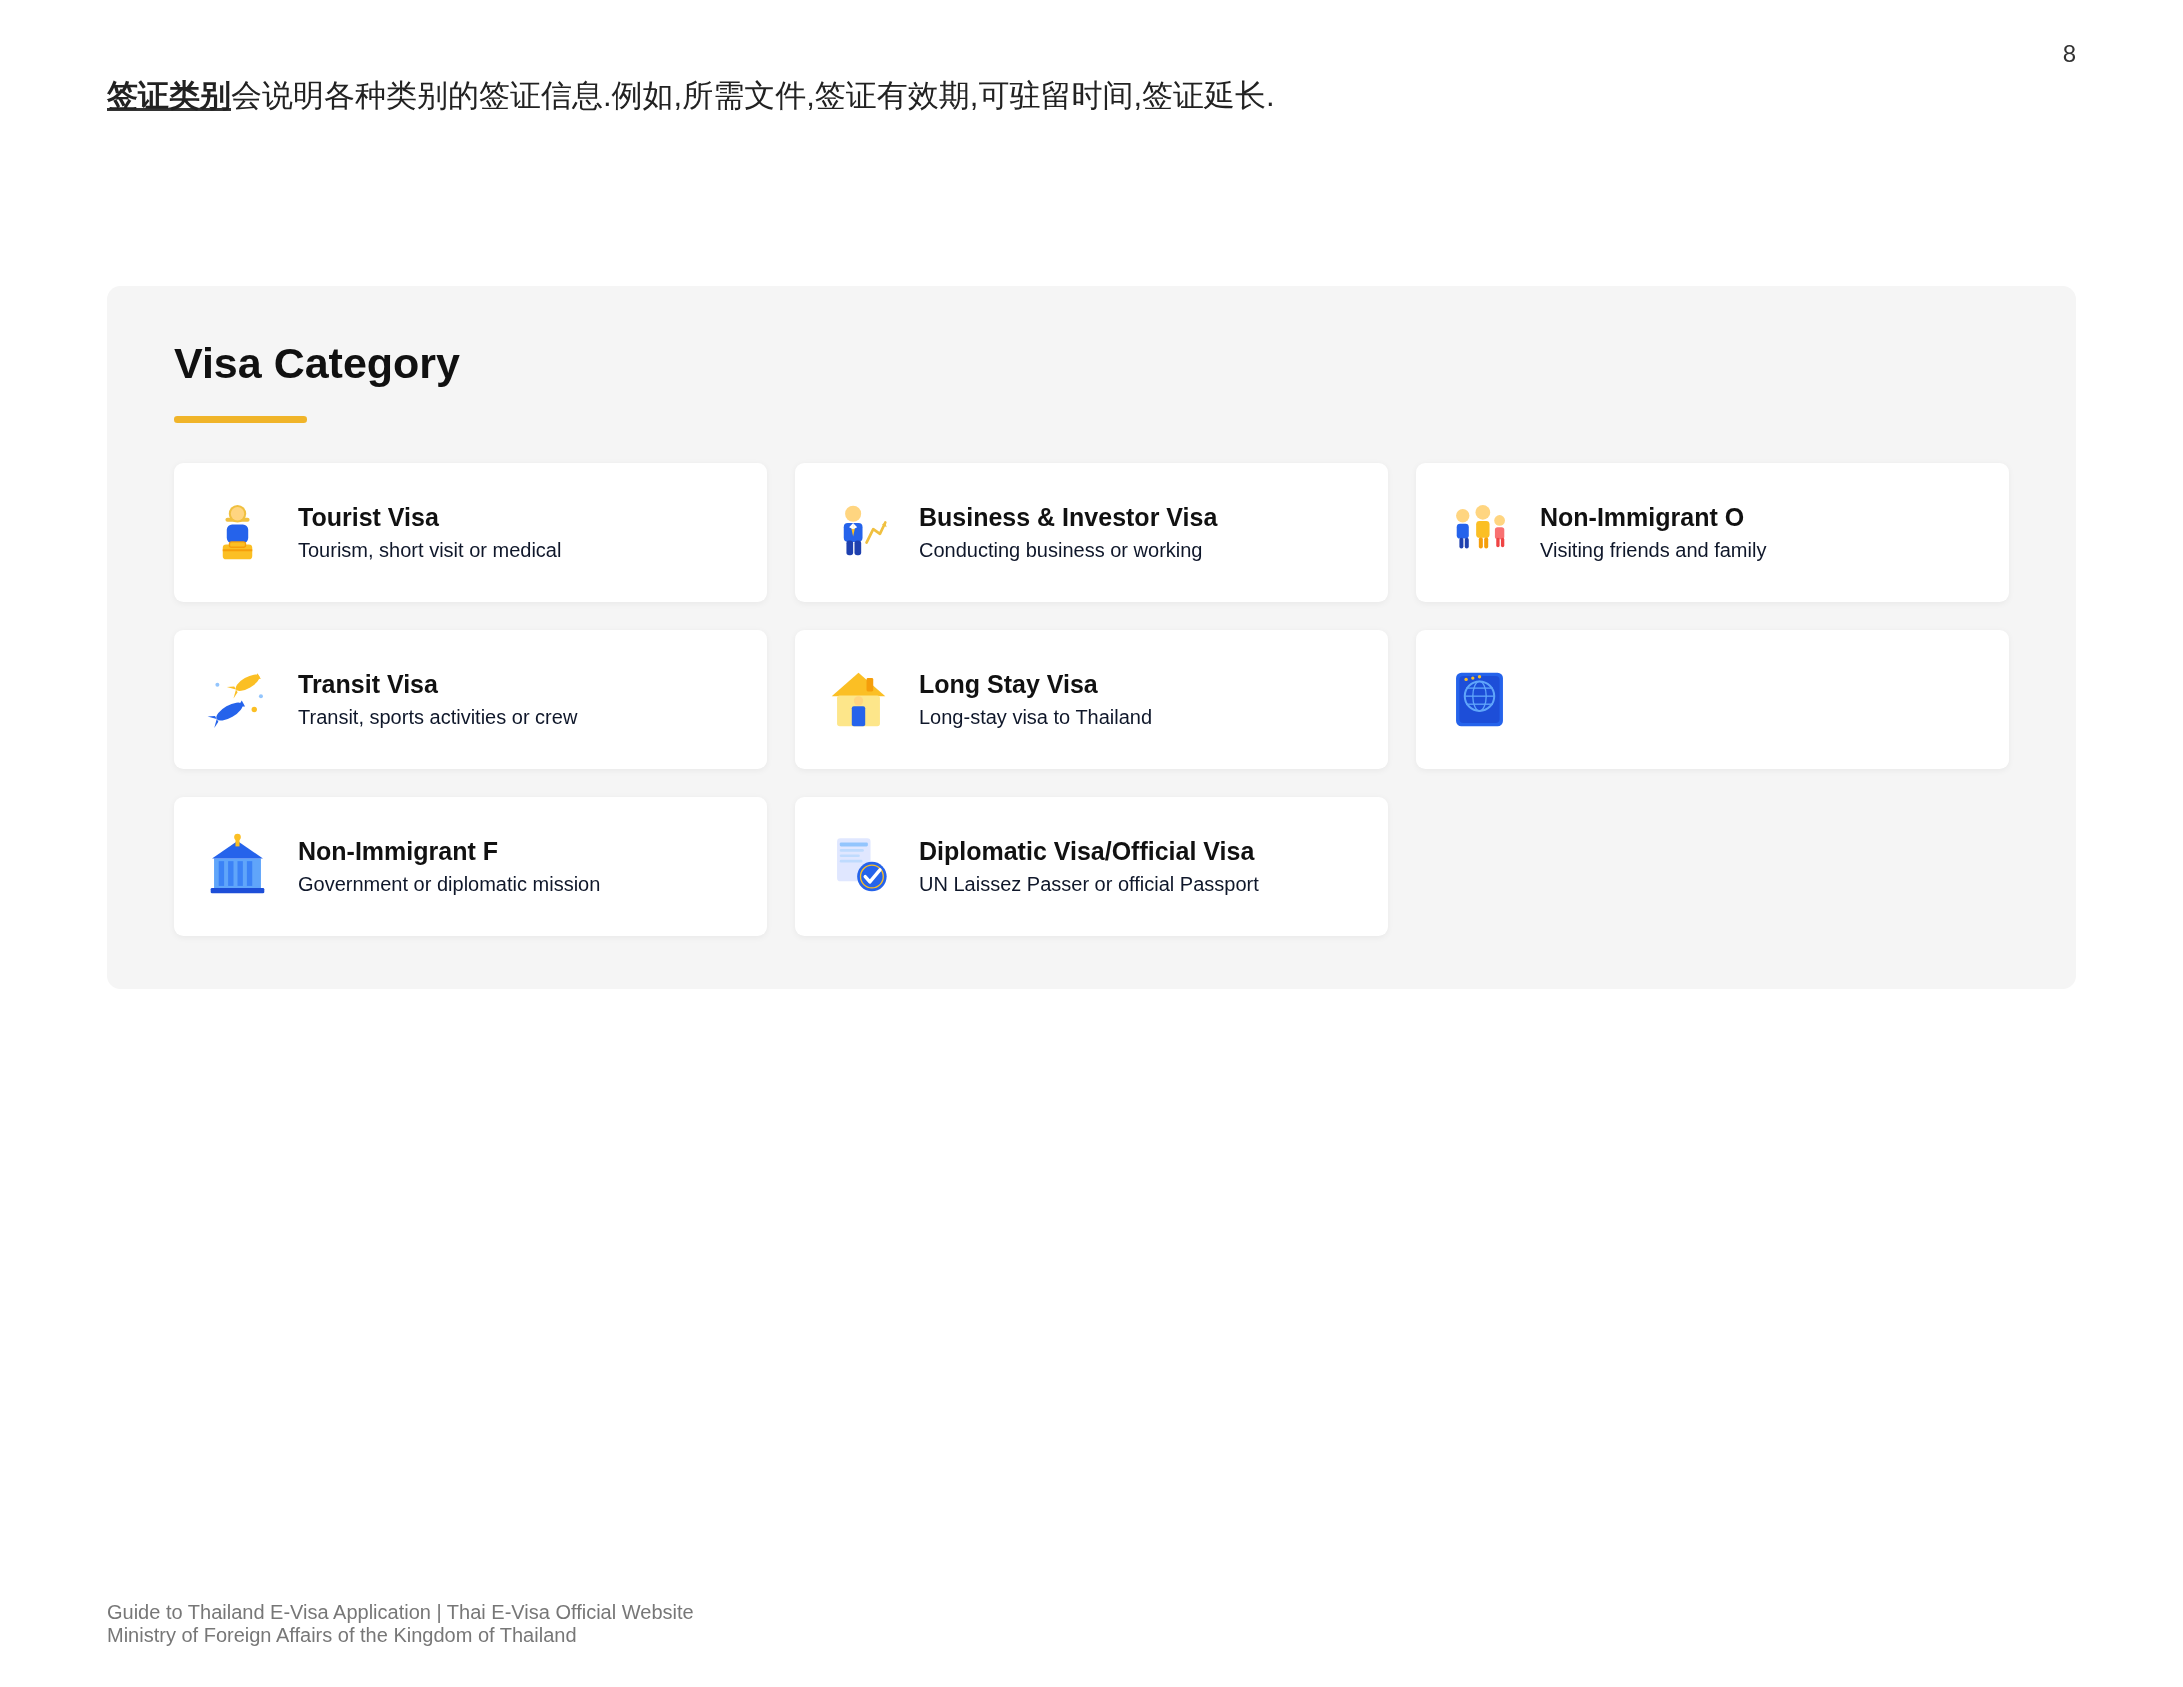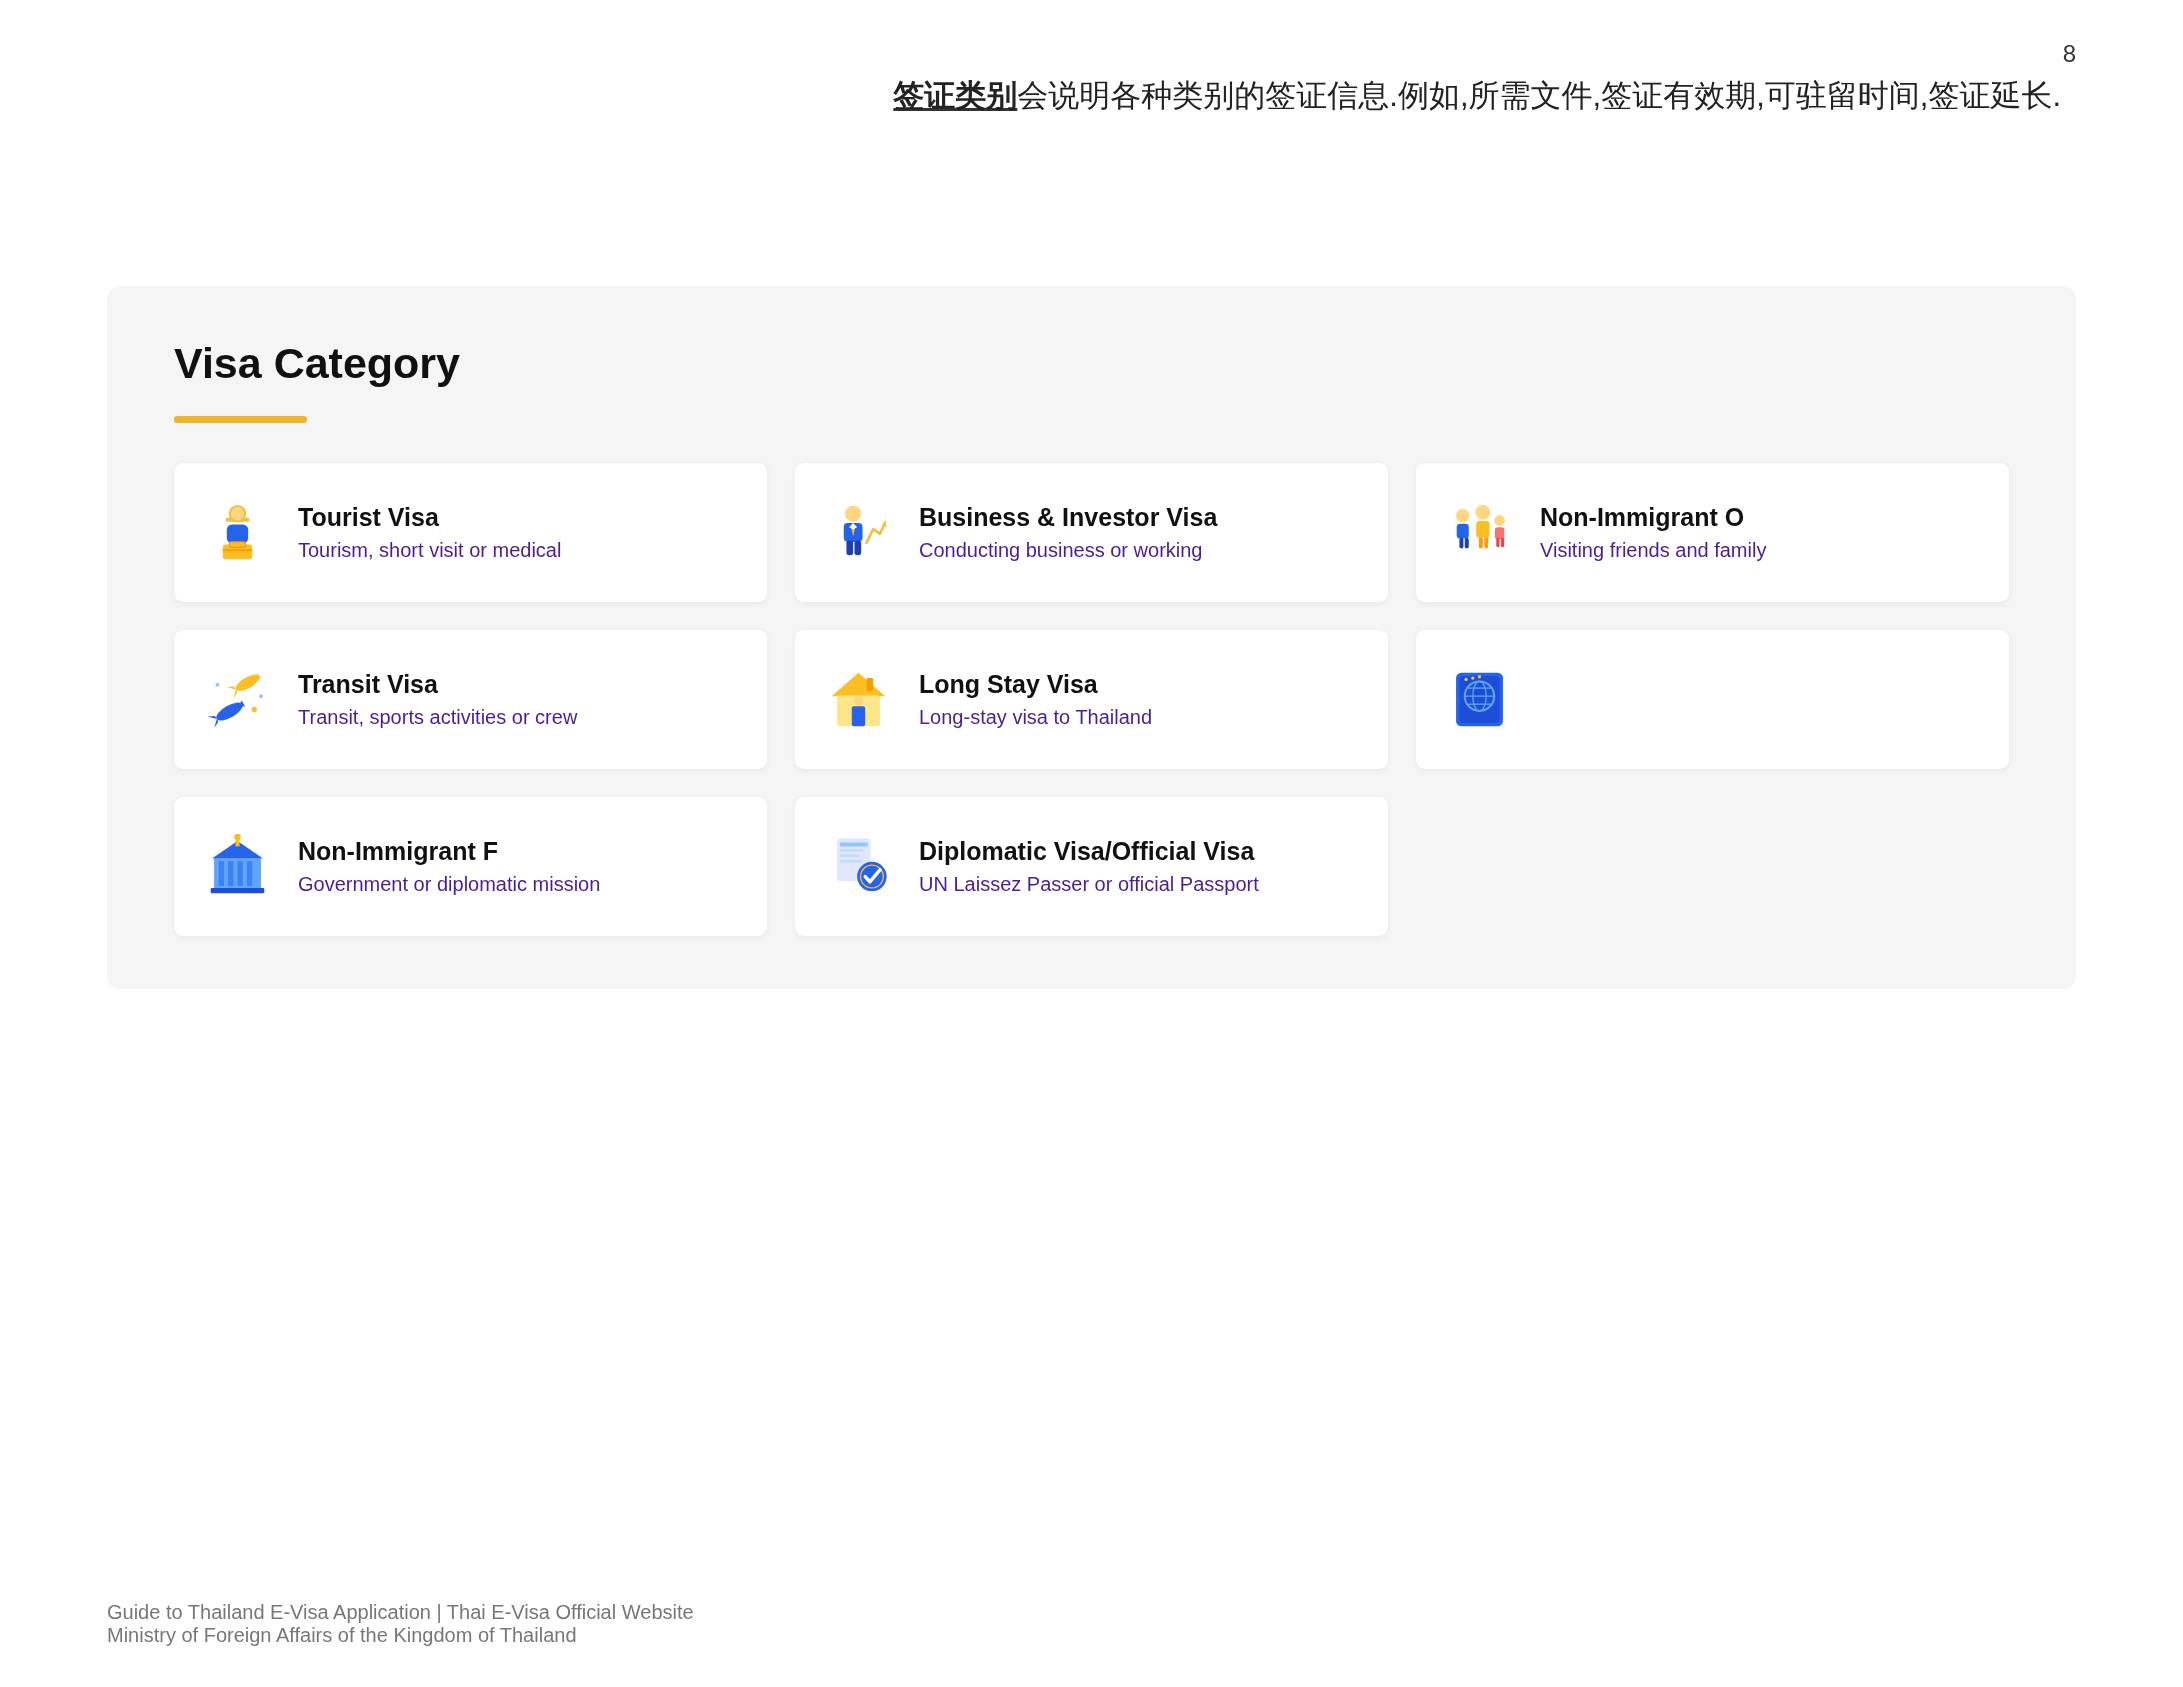--- a/index.html
+++ b/index.html
@@ -17,25 +17,24 @@
       top: 40px;
       right: 107px;
       font-size: 24px;
       color: #333;
     }
 
     .intro-text {
       position: absolute;
       top: 73px;
       left: 107px;
-      right: 122px;
+      right: 113px;
       font-size: 31px;
       line-height: 1.5;
       color: #222;
-      text-align: right;
     }
 
     .intro-text .highlight {
       font-weight: bold;
       text-decoration: underline;
       text-decoration-color: #333;
     }
 
     .visa-category-box {
       position: absolute;
@@ -89,21 +88,21 @@
 
     .visa-card-text h3 {
       font-size: 25px;
       font-weight: bold;
       color: #111;
       margin-bottom: 6.7px;
     }
 
     .visa-card-text p {
       font-size: 20px;
-      color: #4c1d95;
+      color: #0f172a;
     }
 
     .footer {
       position: absolute;
       bottom: 40px;
       left: 107px;
       right: 107px;
       display: flex;
       justify-content: space-between;
       font-size: 20px;

